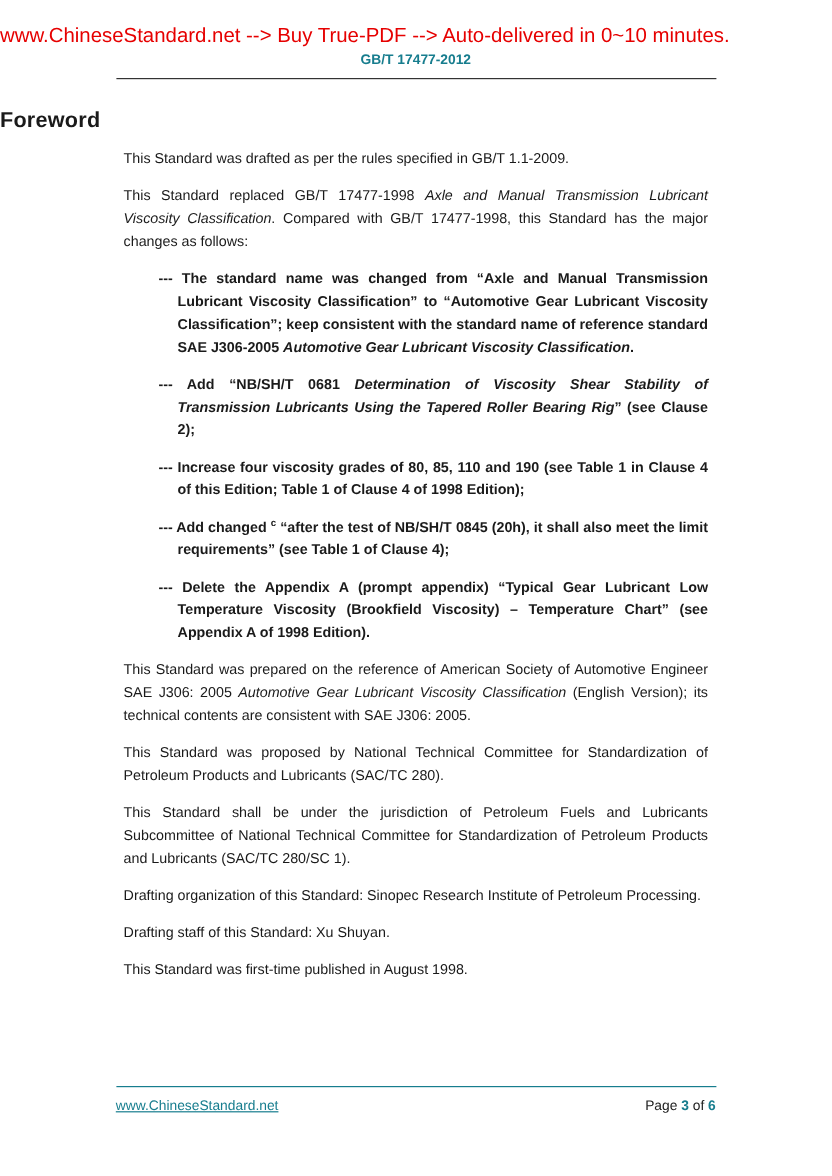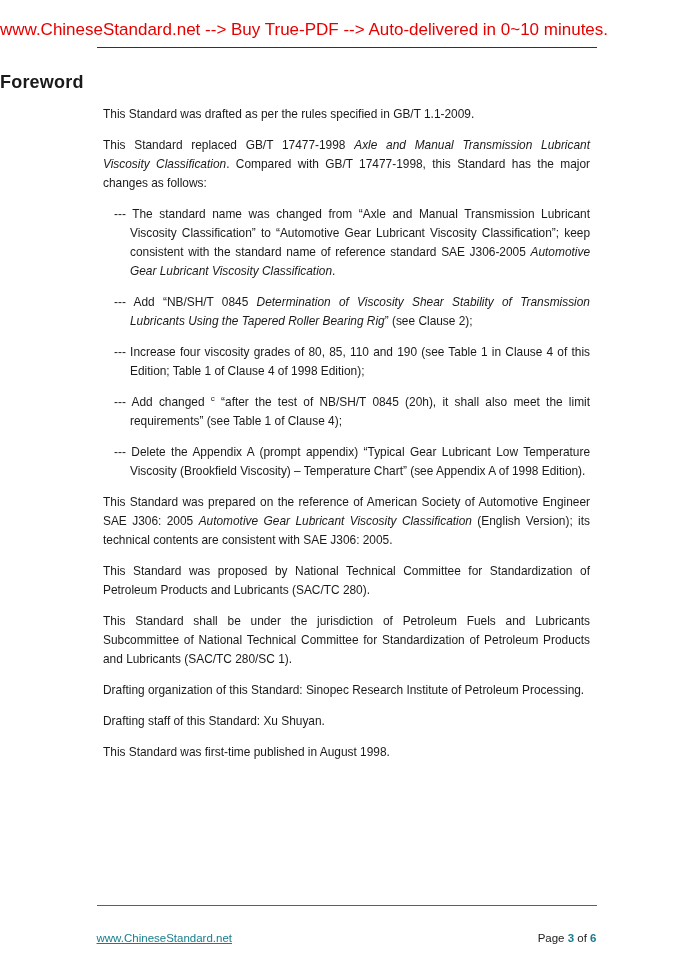--- a/index.html
+++ b/index.html
@@ -47,71 +47,73 @@
     width:487px;
     margin:8px auto 0;
   }
   main p{
     font-size:11.9px;
     line-height:19px;
     text-align:justify;
     margin-top:12px;
   }
   main p.list-item{
-    margin-left:11px;
+    margin-left:29px;
     padding-left:16px;
     text-indent:-16px;
+    font-weight:bold;
   }
   main i{font-style:italic;}
   sup{
     font-size:0.68em;
     vertical-align:super;
     line-height:0;
   }
   .footer{
     position:absolute;
     top:905px;
     left:50%;
     transform:translateX(-50%);
     width:500px;
     border-top:1px solid var(--teal);
     display:flex;
     justify-content:space-between;
     align-items:flex-start;
-    padding-top:26px;
+    padding-top:10px;
     font-size:11.5px;
   }
   .site-link{
     color:var(--teal);
     text-decoration:underline;
     cursor:pointer;
   }
   .page-indicator{color:#222;}
   .page-indicator .pg-num{
     color:var(--teal);
     font-weight:bold;
   }
 </style>
 </head>
 <body>
 
 <div class="page">
 
   <div class="banner">www.ChineseStandard.net --&gt; Buy True-PDF --&gt; Auto-delivered in 0~10 minutes.</div>
 
+  <div class="doc-code">GB/T 17477-2012</div>
 
   <hr class="header-rule">
 
   <h1 class="title">Foreword</h1>
 
   <main>
       <p class="para"><span>This Standard was drafted as per the rules specified in GB/T 1.1-2009.</span></p>
       <p class="para"><span>This Standard replaced GB/T 17477-1998 </span><i>Axle and Manual Transmission Lubricant Viscosity Classification</i><span>. Compared with GB/T 17477-1998, this Standard has the major changes as follows:</span></p>
       <p class="list-item"><span>--- The standard name was changed from “Axle and Manual Transmission Lubricant Viscosity Classification” to “Automotive Gear Lubricant Viscosity Classification”; keep consistent with the standard name of reference standard SAE J306-2005 </span><i>Automotive Gear Lubricant Viscosity Classification</i><span>.</span></p>
-      <p class="list-item"><span>--- Add “NB/SH/T 0845 </span><i>Determination of Viscosity Shear Stability of Transmission Lubricants Using the Tapered Roller Bearing Rig</i><span>” (see Clause 2);</span></p>
+      <p class="list-item"><span>--- Add “NB/SH/T 0681 </span><i>Determination of Viscosity Shear Stability of Transmission Lubricants Using the Tapered Roller Bearing Rig</i><span>” (see Clause 2);</span></p>
       <p class="list-item"><span>--- Increase four viscosity grades of 80, 85, 110 and 190 (see Table 1 in Clause 4 of this Edition; Table 1 of Clause 4 of 1998 Edition);</span></p>
       <p class="list-item"><span>--- Add changed </span><sup>c</sup><span> “after the test of NB/SH/T 0845 (20h), it shall also meet the limit requirements” (see Table 1 of Clause 4);</span></p>
       <p class="list-item"><span>--- Delete the Appendix A (prompt appendix) “Typical Gear Lubricant Low Temperature Viscosity (Brookfield Viscosity) – Temperature Chart” (see Appendix A of 1998 Edition).</span></p>
       <p class="para"><span>This Standard was prepared on the reference of American Society of Automotive Engineer SAE J306: 2005 </span><i>Automotive Gear Lubricant Viscosity Classification</i><span> (English Version); its technical contents are consistent with SAE J306: 2005.</span></p>
       <p class="para"><span>This Standard was proposed by National Technical Committee for Standardization of Petroleum Products and Lubricants (SAC/TC 280).</span></p>
       <p class="para"><span>This Standard shall be under the jurisdiction of Petroleum Fuels and Lubricants Subcommittee of National Technical Committee for Standardization of Petroleum Products and Lubricants (SAC/TC 280/SC 1).</span></p>
       <p class="para"><span>Drafting organization of this Standard: Sinopec Research Institute of Petroleum Processing.</span></p>
       <p class="para"><span>Drafting staff of this Standard: Xu Shuyan.</span></p>
       <p class="para"><span>This Standard was first-time published in August 1998.</span></p>
     </main>

